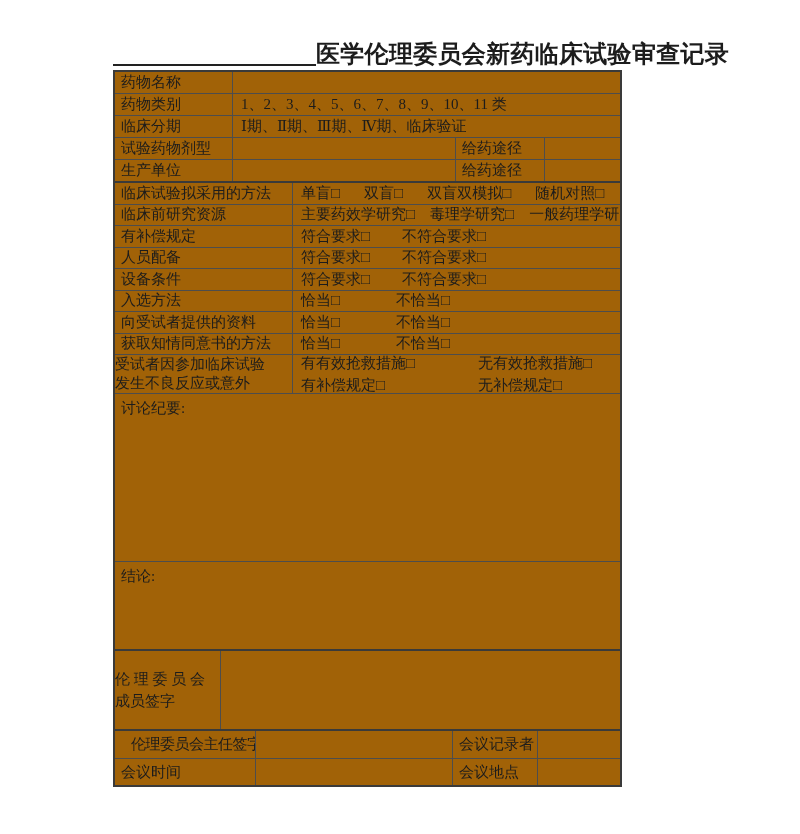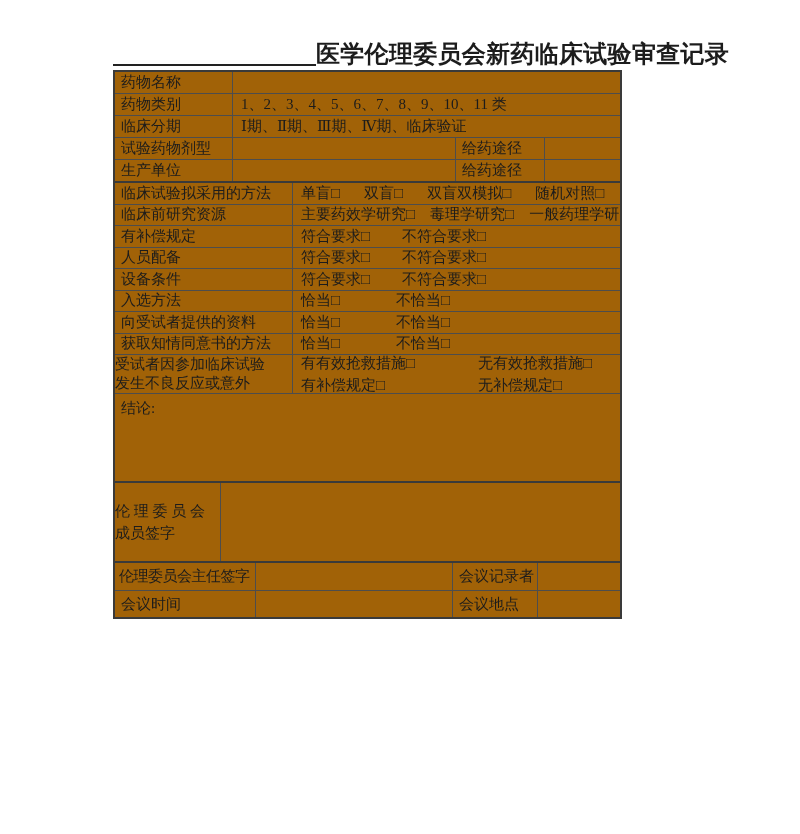--- a/index.html
+++ b/index.html
@@ -45,21 +45,21 @@
   .r-comply .opt{margin-right:32px;}
   .r-appr .opt{margin-right:56px;}
   .opt:last-child{margin-right:0;}
 
   .two-line{display:flex;flex-direction:column;justify-content:center;
             box-sizing:border-box;line-height:19px;overflow:hidden;white-space:nowrap;}
   .two-line.memb{line-height:22px;}
   .rescue-grid{display:grid;grid-template-columns:177px auto;align-content:center;
                row-gap:3px;padding-left:8px;box-sizing:border-box;border-left:1px solid #4d4d4d;
                overflow:hidden;white-space:nowrap;}
-  .tight{letter-spacing:-0.5px;padding-left:4px;}
+  .tight{letter-spacing:-0.5px;padding-left:16px;}
 </style>
 </head>
 <body>
 
 <div class="header">
   <span class="blank-line"></span>
   <h1 class="title">医学伦理委员会新药临床试验审查记录</h1>
 </div>
 
 <div class="form-table">
@@ -168,20 +168,25 @@
       <span>发生不良反应或意外</span>
     </div>
     <div class="rescue-grid">
       <span class="opt">有有效抢救措施□</span>
       <span class="opt">无有效抢救措施□</span>
       <span class="opt">有补偿规定□</span>
       <span class="opt">无补偿规定□</span>
     </div>
   </div>
 
+  <div class="row cols-one hDisc">
+    <div class="c topleft">
+      <span>讨论纪要:</span>
+    </div>
+  </div>
 
   <div class="row cols-one hConc">
     <div class="c topleft">
       <span>结论:</span>
     </div>
   </div>
 
   <div class="row bt2 cols-memb hMemb">
     <div class="two-line memb">
       <span>伦 理 委 员 会</span>

